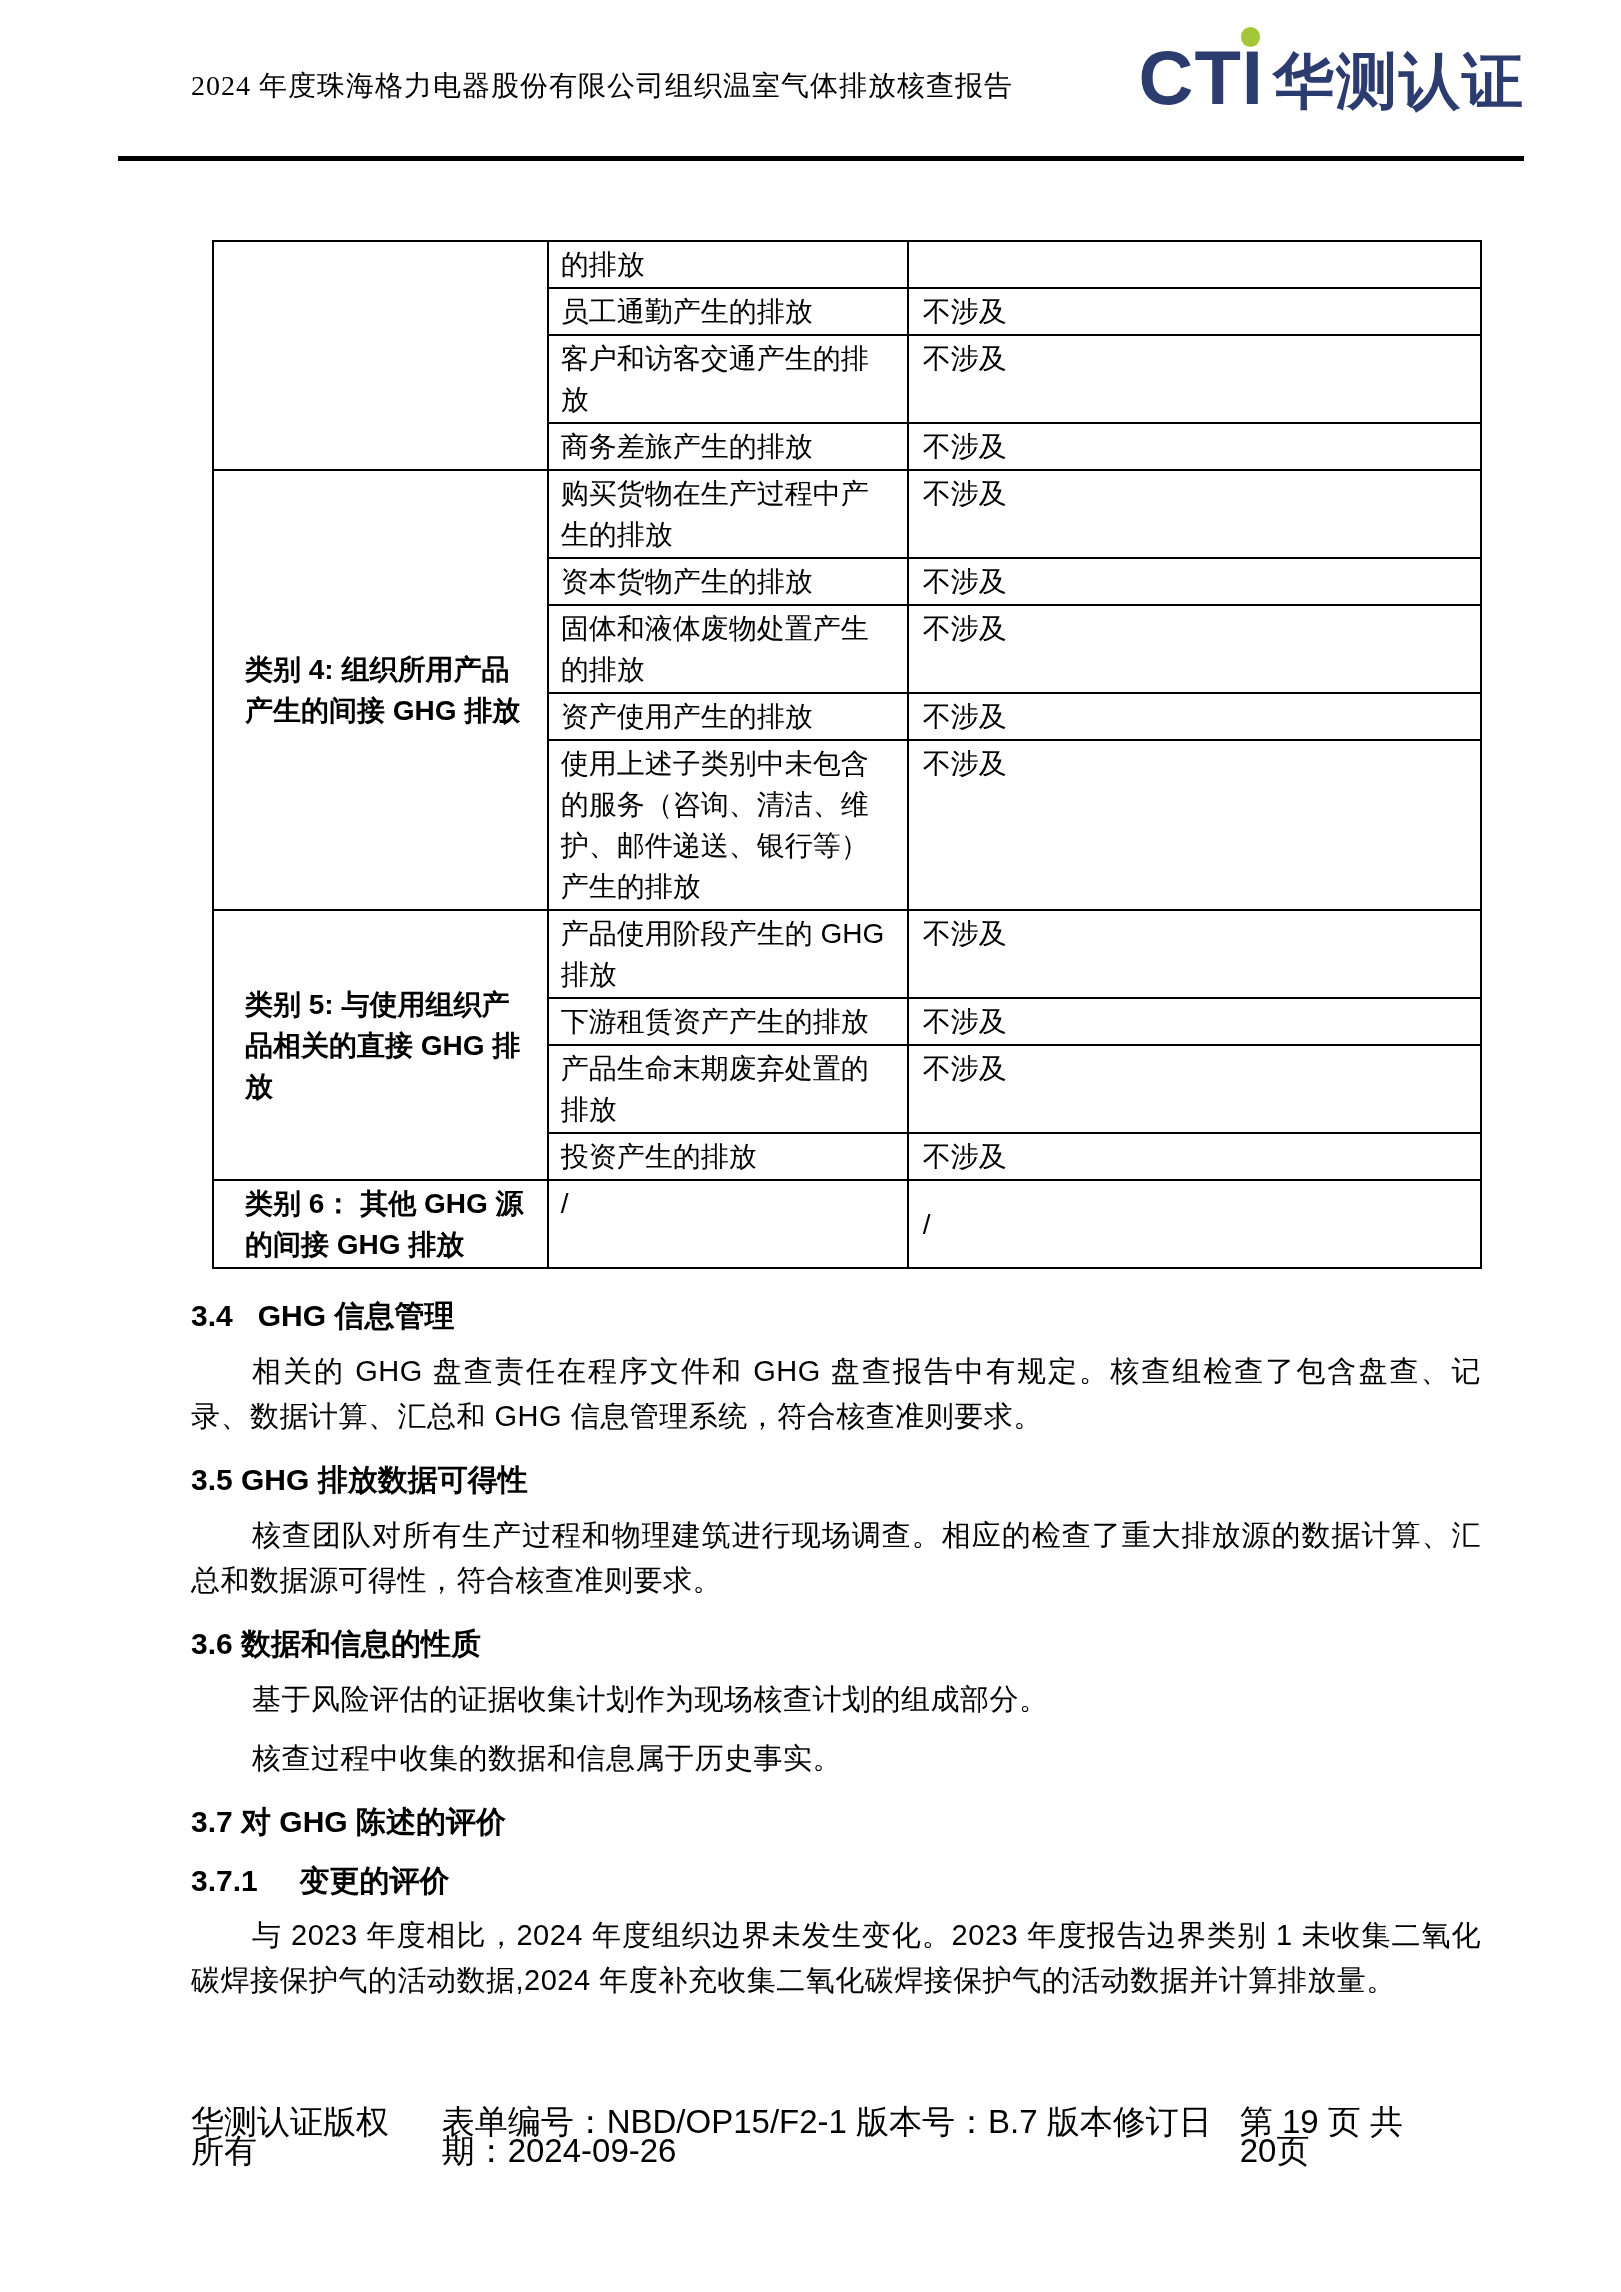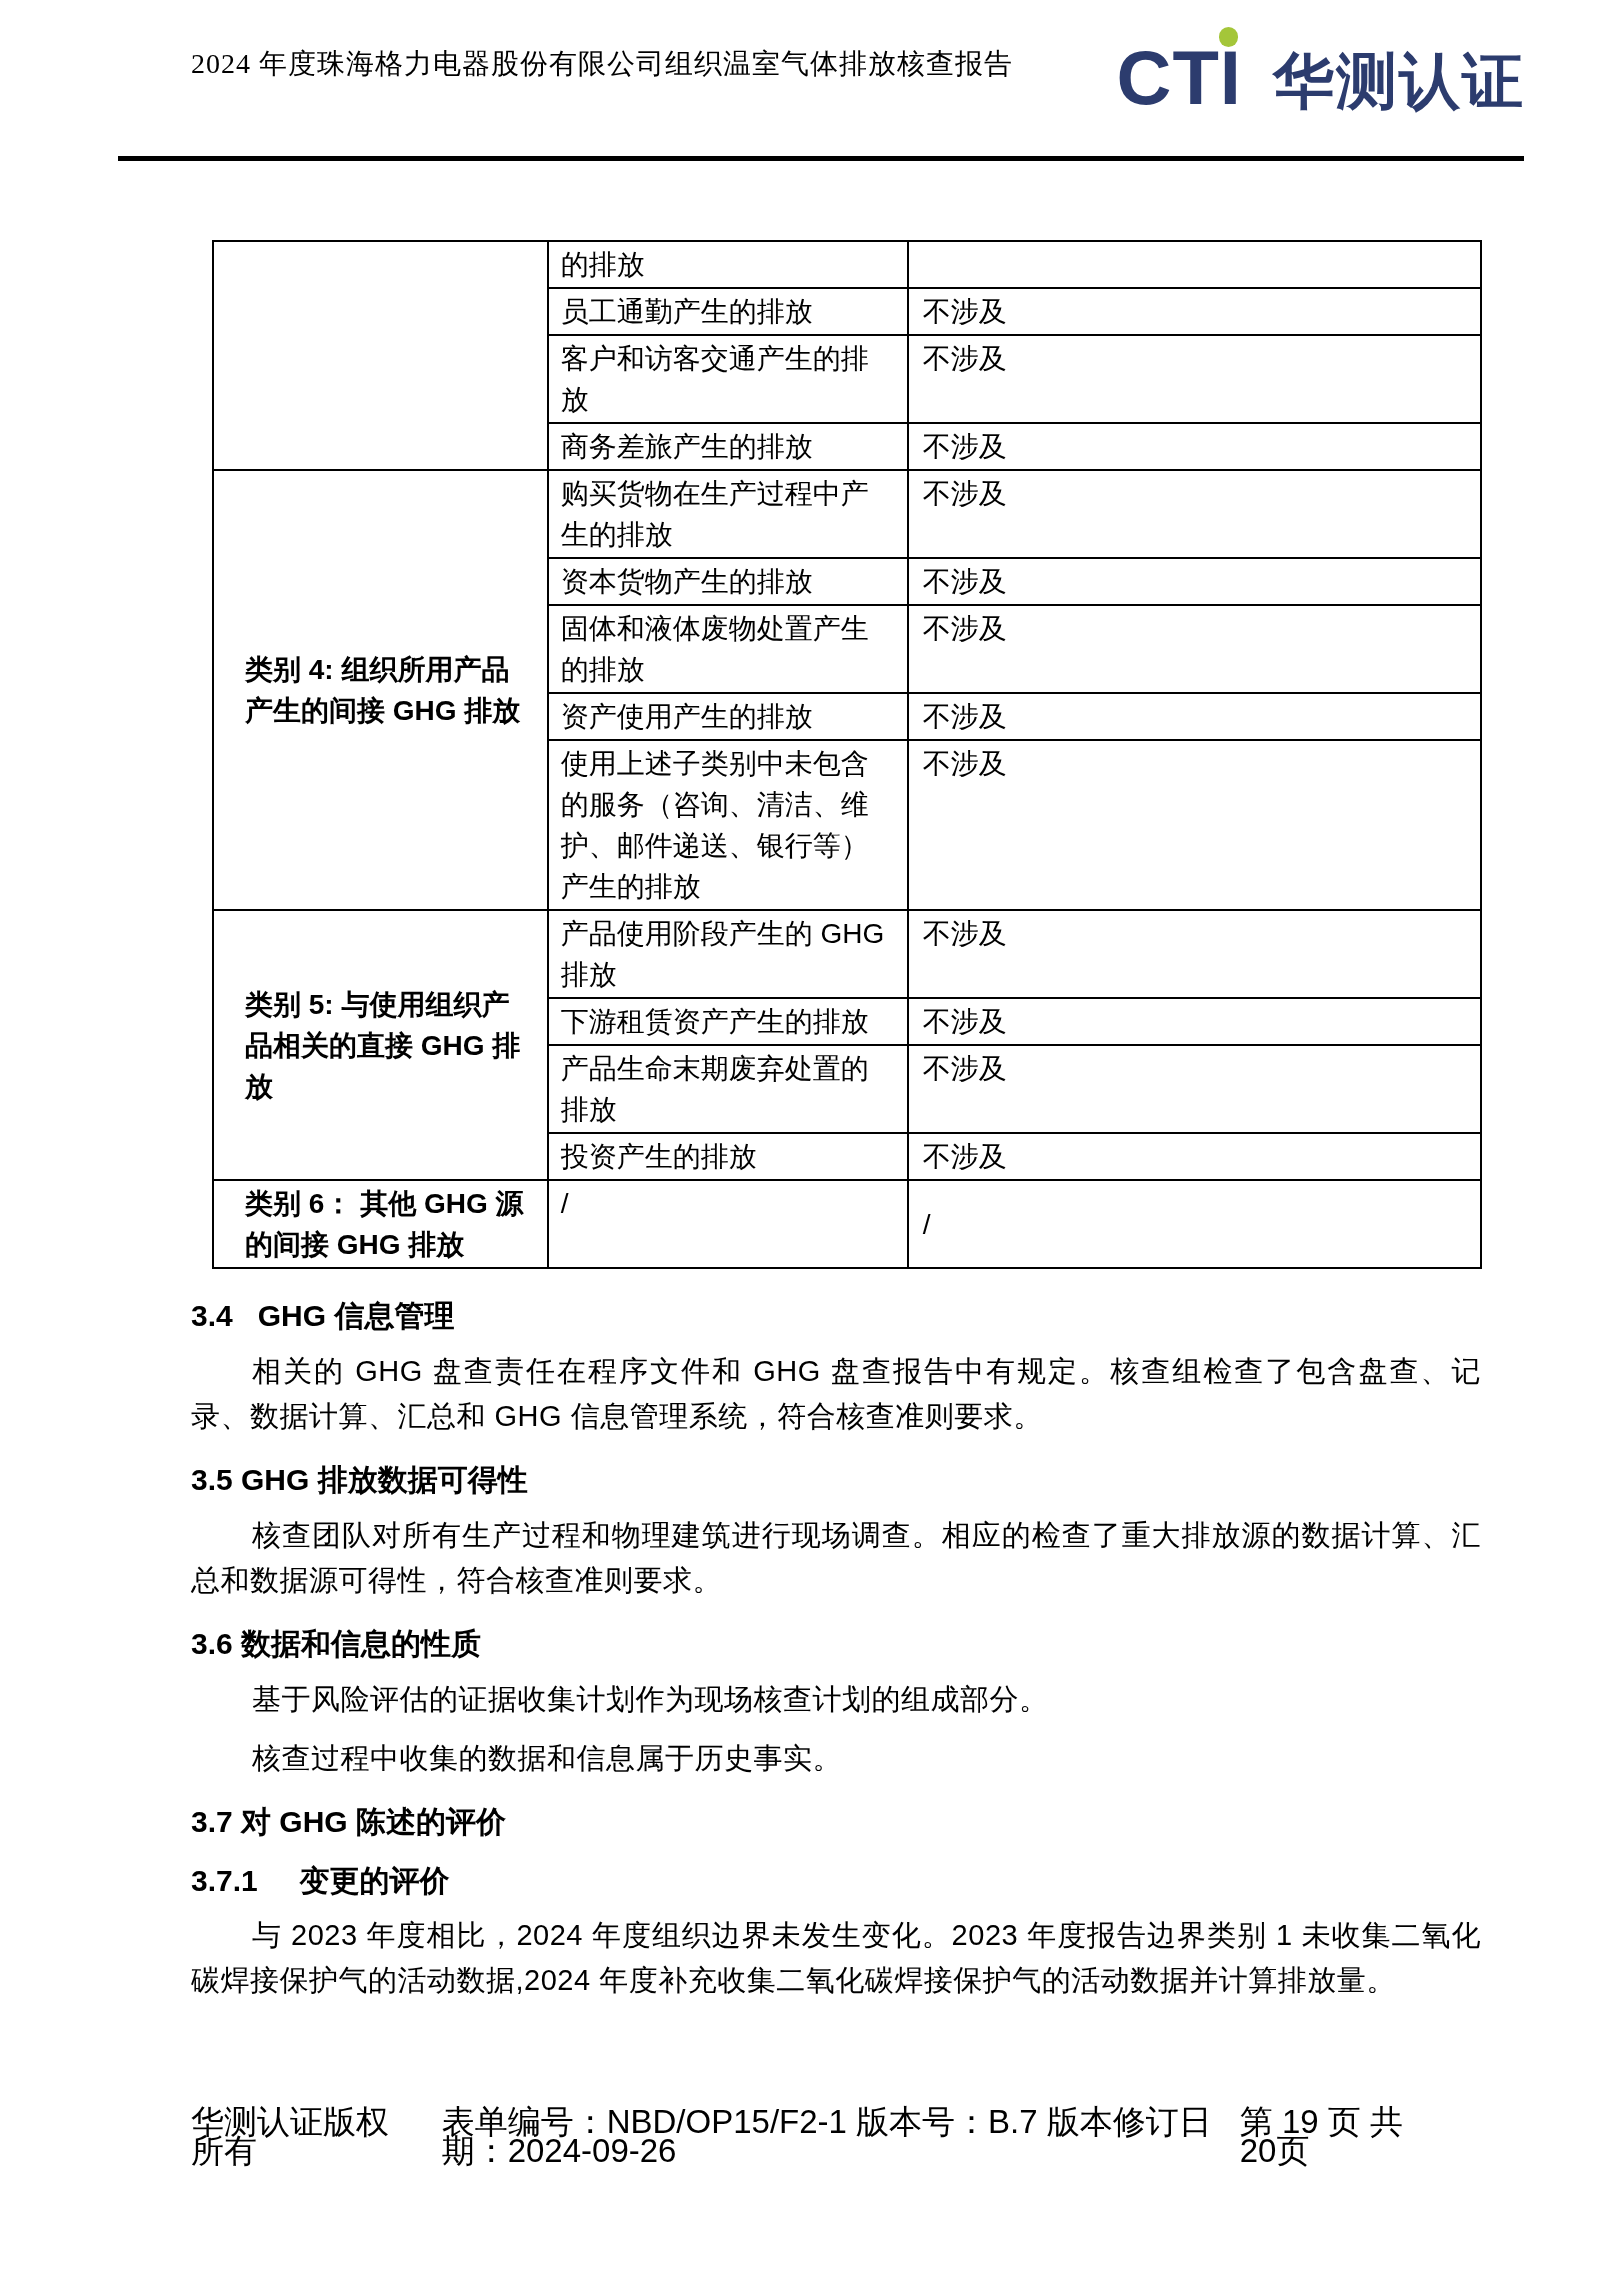--- a/index.html
+++ b/index.html
@@ -9,28 +9,28 @@
     width:1621px; height:2293px;
     margin:0 auto;
     background:#ffffff;
     font-family:"Liberation Sans","DejaVu Sans",sans-serif;
     color:#000;
     overflow:hidden;
   }
   
   .header {
     position:absolute; top:47px; left:191px; right:96px;
-    display:flex; justify-content:space-between; align-items:flex-start;
+    display:flex; justify-content:space-between; align-items:flex-end;
   }
   .doc-title {
     font-family:"Liberation Serif","DejaVu Serif",serif;
     font-size:28px; line-height:33px; padding-bottom:7.8px;
     letter-spacing:1px;
   }
-  .logo { display:flex; align-items:flex-end; gap:31px; }
+  .logo { display:flex; align-items:flex-end; gap:9px; }
   .logo-cti-wrap { position:relative; display:inline-block; }
   .logo-cti {
     font-size:76px; font-weight:bold; line-height:0.82;
     letter-spacing:1px;
   }
   .logo-dot {
     position:absolute; top:-19.6px; right:3.9px;
     width:19.6px; height:19.6px; border-radius:50%;
   }
   .logo-cn {

